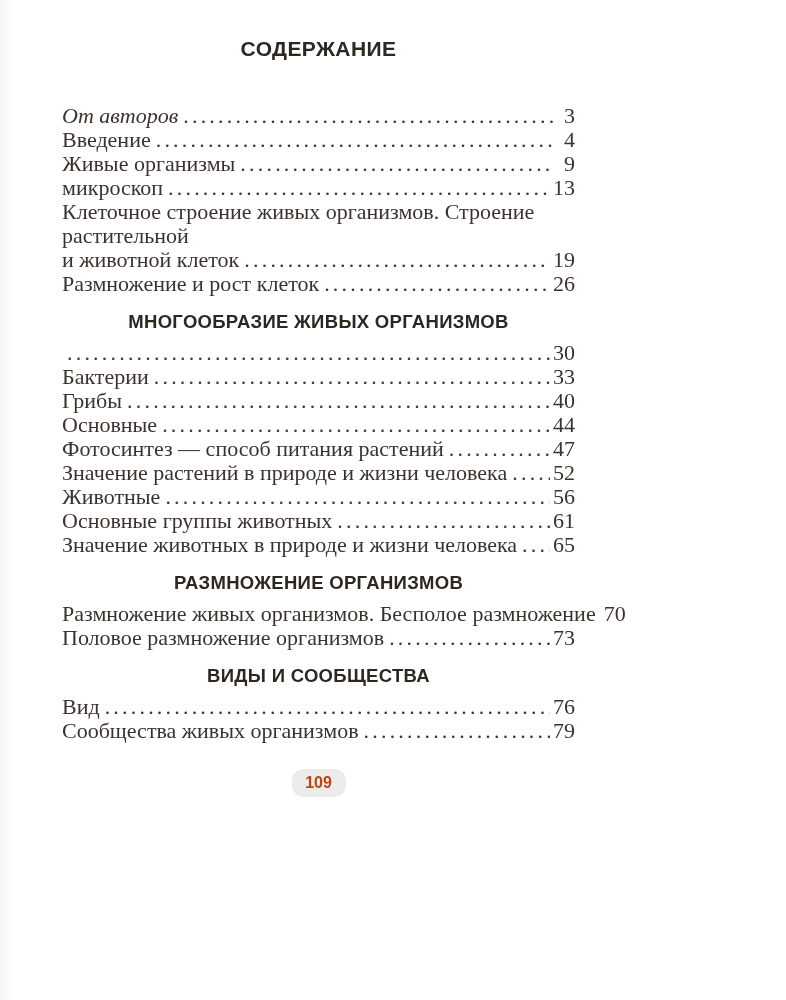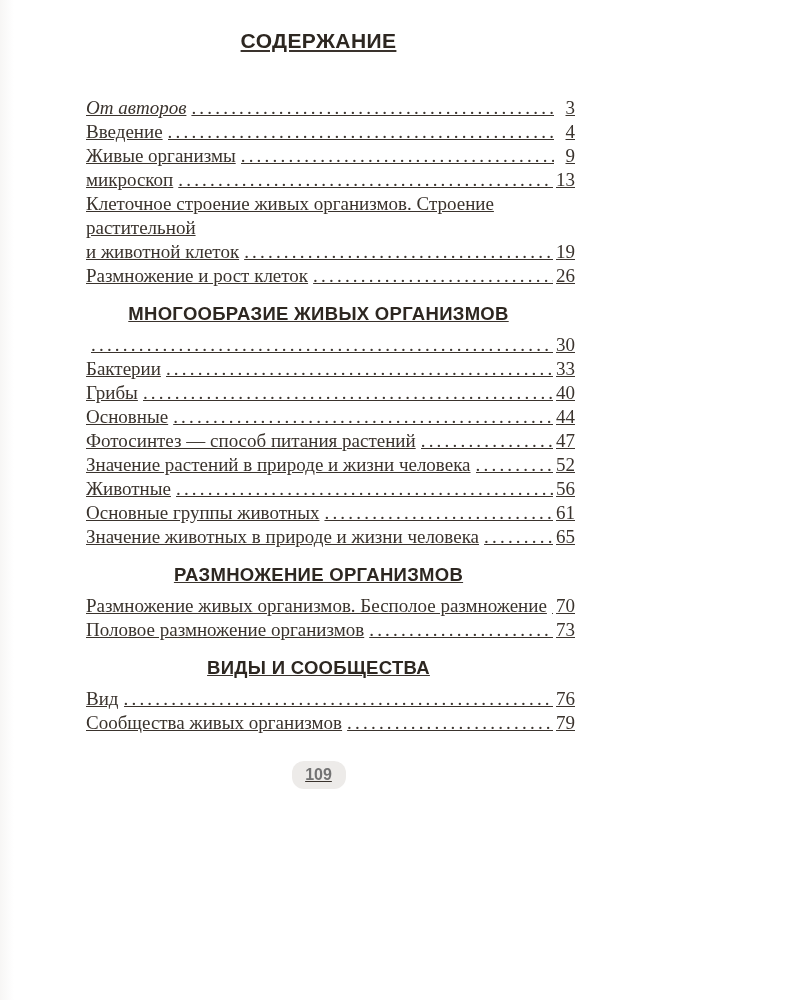--- a/index.html
+++ b/index.html
@@ -11,23 +11,22 @@
     width: 786px;
     height: 1000px;
     overflow: hidden;
     font-family: "Liberation Serif", serif;
     color: #3a332d;
   }
   .page {
     box-sizing: border-box;
     width: 656px;
     height: 1000px;
-    padding: 28px 81px 0 62px;
+    padding: 36px 81px 0 62px;
     background: linear-gradient(90deg, #f7f6f5 0px, #ffffff 14px);
-    text-decoration: underline;
   }
   .toc-title {
     font-family: "Liberation Sans", sans-serif;
     font-weight: 700;
     font-size: 21px;
     line-height: 26px;
     letter-spacing: 0.4px;
     color: #2d2721;
     text-align: center;
     margin: 0 0 42px 0;
@@ -36,23 +35,22 @@
     font-family: "Liberation Sans", sans-serif;
     font-weight: 700;
     font-size: 18.5px;
     line-height: 24px;
     letter-spacing: 0.3px;
     color: #2d2721;
     text-align: center;
     margin: 14px 0 7px 0;
   }
   .entry, .entry-line {
-    font-size: 19px;
+    font-size: 22px;
     line-height: 24px;
-    margin-left: 24px;
   }
   .entry {
     display: flex;
     align-items: baseline;
   }
   .entry-text { white-space: nowrap; }
   .italic .entry-text { font-style: italic; }
   .leader {
     flex: 1;
     overflow: hidden;
@@ -80,21 +78,21 @@
     box-sizing: border-box;
     padding: 0 12px;
     border-radius: 12px;
     background: #edebe9;
     display: flex;
     align-items: center;
     justify-content: center;
     font-family: "Liberation Sans", sans-serif;
     font-weight: 700;
     font-size: 16px;
-    color: #737373;
+    color: #c2410c;
   }
 </style>
 </head>
 <body>
 
 <div class="page">
   <h1 class="toc-title">СОДЕРЖАНИЕ</h1>
 
   <div id="toc-root">
       <div class="italic">

